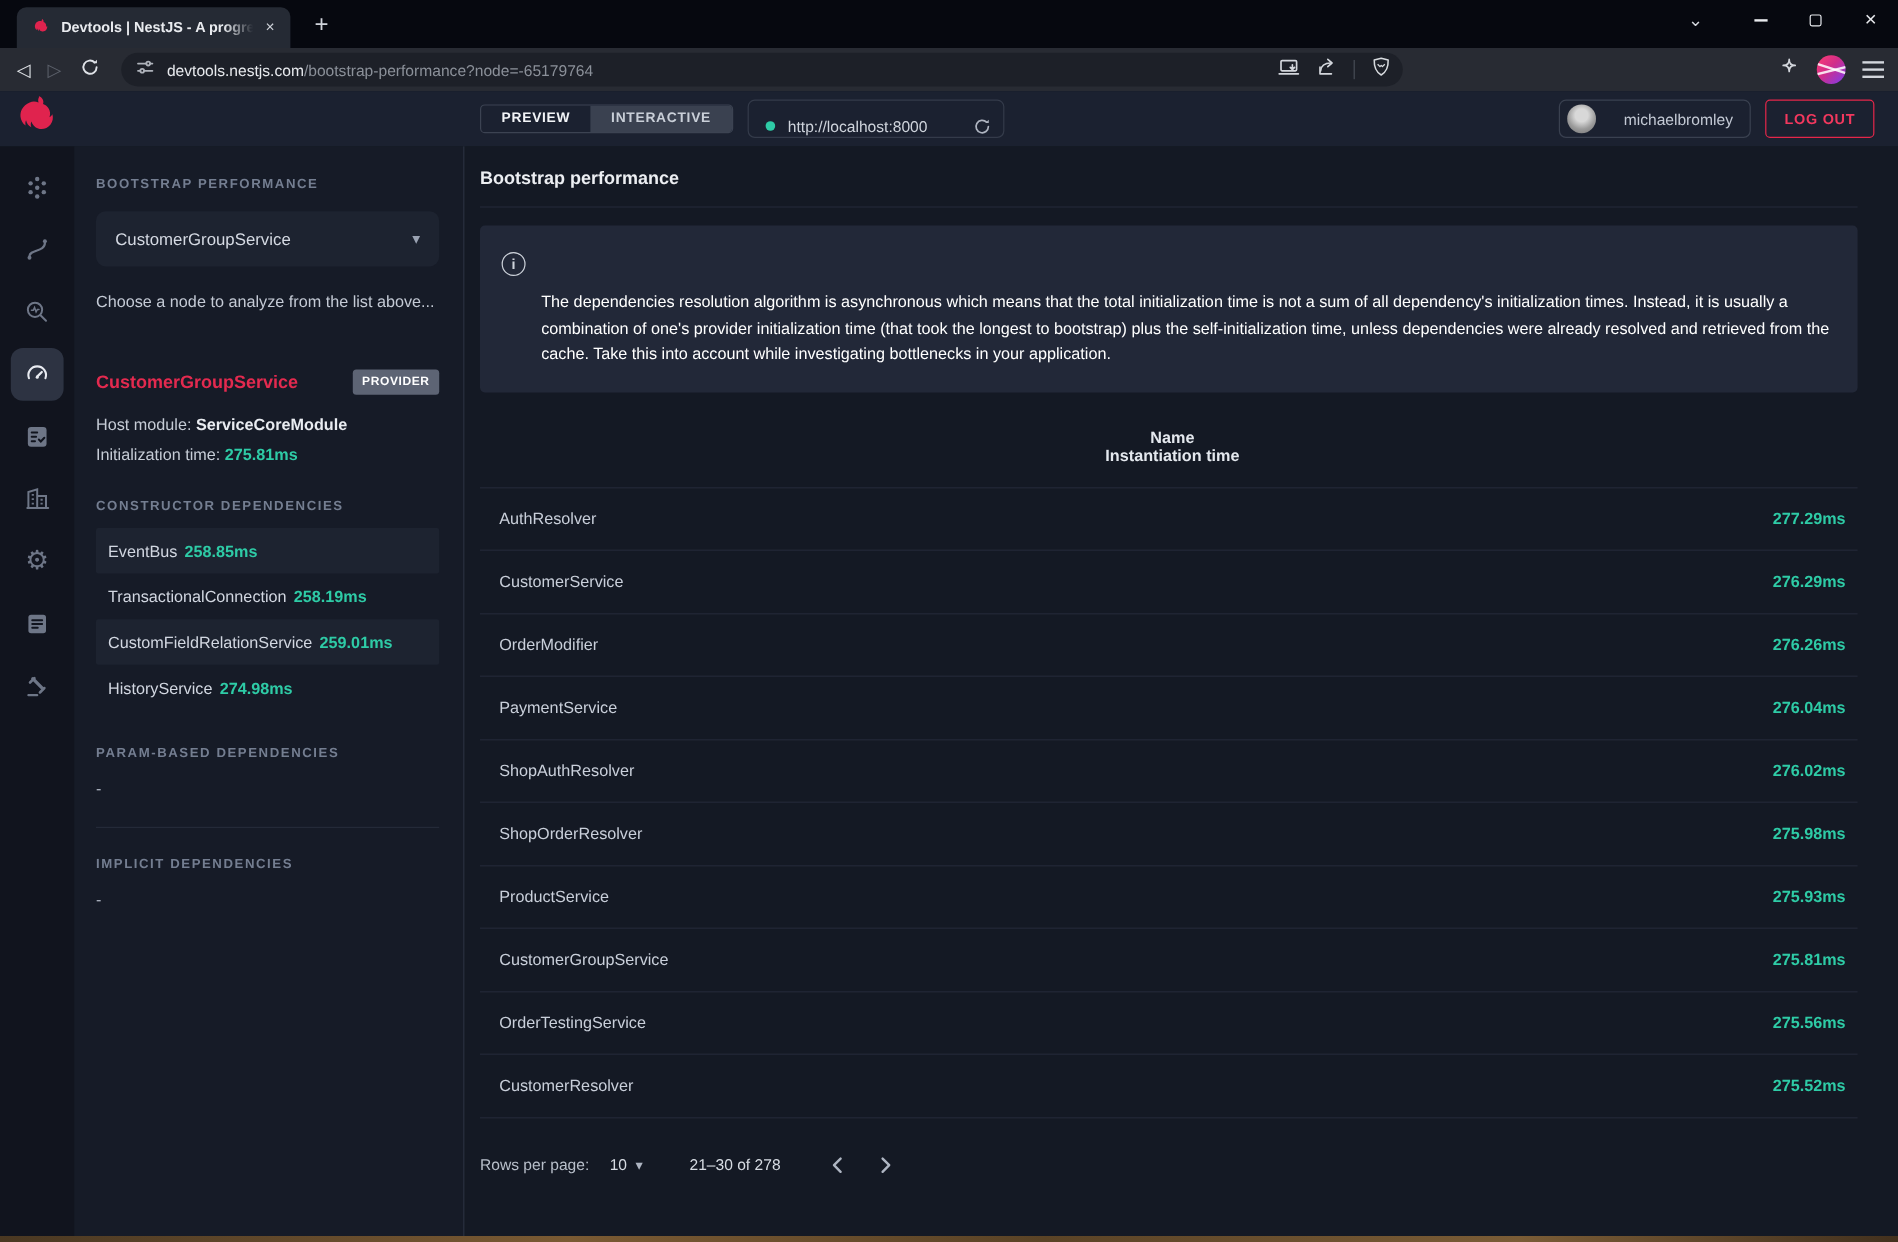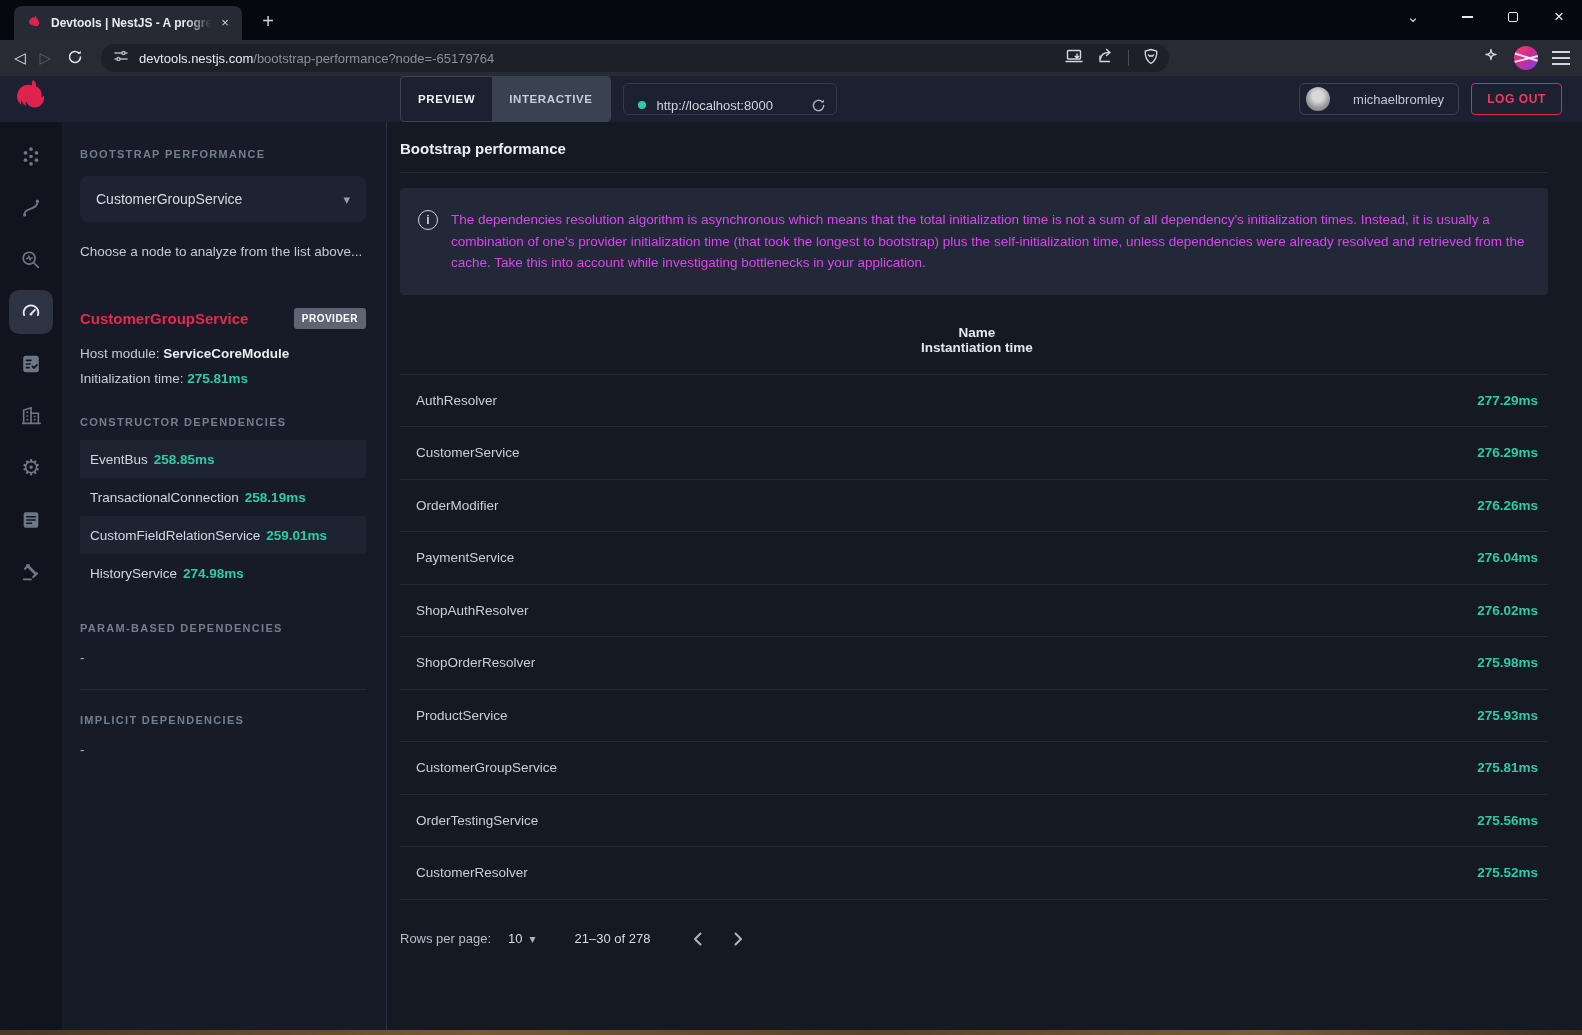--- a/index.html
+++ b/index.html
@@ -34,21 +34,21 @@
   .avatar-brave{width:24px;height:24px;border-radius:50%;background:linear-gradient(135deg,#ff3d71 0%,#d12d8a 45%,#7b3df0 100%);position:relative;overflow:hidden;}
   .avatar-brave::before,.avatar-brave::after{content:"";position:absolute;left:-4px;right:-4px;height:2px;background:rgba(255,255,255,.85);}
   .avatar-brave::before{top:10px;transform:rotate(18deg);}
   .avatar-brave::after{top:12px;transform:rotate(-14deg);}
   .burger{display:flex;flex-direction:column;gap:4px;}
   .burger i{display:block;width:18px;height:2px;background:#d3d6dc;}
 
   
   .appheader{position:absolute;left:0;top:76px;width:1582px;height:46px;background:#1b2130;display:flex;align-items:center;}
   .logo{margin-left:9px;width:42px;height:42px;}
-  .seg{margin-left:349px;display:flex;height:46px;border:1px solid #3c4352;border-radius:4px;overflow:hidden;}
+  .seg{margin-left:349px;display:flex;height:24px;border:1px solid #3c4352;border-radius:4px;overflow:hidden;}
   .seg .opt{padding:0 17px;display:flex;align-items:center;font-size:11.5px;font-weight:700;letter-spacing:.6px;color:#f2f4f7;}
   .seg .opt.sel{background:#3a4150;color:#c9cfd8;}
   .appurl{margin-left:12px;width:214px;height:32px;border:1px solid #343b4a;border-radius:6px;display:flex;align-items:center;padding:12px 10px 0 14px;}
   .dot{width:8px;height:8px;border-radius:50%;background:#2ecba6;flex-shrink:0;}
   .appurl .u{margin-left:11px;font-size:13px;color:#cfd4dc;flex:1;white-space:nowrap;}
   .userchip{margin-left:auto;height:32px;border:1px solid #3a4150;border-radius:6px;display:flex;align-items:center;padding:0 14px 0 6px;}
   .avatar-user{width:24px;height:24px;border-radius:50%;background:radial-gradient(circle at 50% 38%,#d8d8d8 0 28%,#9b9b9b 60%,#6f6f6f 100%);}
   .userchip .n{margin-left:23px;font-size:13px;color:#c3c9d4;}
   .logout{margin-left:12px;margin-right:20px;height:32px;border:1px solid #e5274a;border-radius:4px;display:flex;align-items:center;padding:4px 15px;font-size:12px;font-weight:700;letter-spacing:.6px;color:#f2385e;background:transparent;}
 
@@ -80,21 +80,21 @@
   .dep-row .time{font-weight:700;color:#2ecba6;}
   .dash{margin-top:16px;font-size:13.5px;color:#aeb5c2;}
   .pdiv{margin-top:24px;border-top:1px solid #242a38;}
   .sect.mt2{margin-top:24px;}
 
   
   .main{position:absolute;left:388px;top:122px;width:1194px;height:908px;background:#141924;padding:18px 34px 0 12px;}
   .ptitle{font-size:15px;font-weight:700;color:#eceef2;padding-bottom:15px;border-bottom:1px solid #232937;}
   .infobox{margin-top:15px;background:#222838;border-radius:4px;padding:21px 16px 21px 18px;display:flex;gap:13px;}
   .info-ic{flex-shrink:0;margin-top:1px;width:20px;height:20px;border:1.6px solid #ced3db;border-radius:50%;color:#ced3db;font-size:12px;font-weight:700;display:flex;align-items:center;justify-content:center;}
-  .info-text{font-size:13.5px;line-height:21.5px;color:#d946ef;}
+  .info-text{font-size:13.5px;line-height:21.5px;color:#ffffff;margin-top:32px;}
   .table{margin-top:21px;}
   .thead{display:flex;justify-content:space-between;align-items:center;padding:9px 10px 19px 16px;border-bottom:1px solid #232937;flex-direction:column;}
   .thead span{font-size:13.5px;font-weight:700;color:#e4e8ee;}
   .trow{display:flex;justify-content:space-between;align-items:center;height:52.5px;padding:0 10px 0 16px;border-bottom:1px solid #232937;gap:40px;}
   .tname{font-size:13.5px;color:#c9cfda;}
   .ttime{font-size:13.5px;font-weight:700;color:#2ecba6;}
   .pager{margin-top:27px;display:flex;align-items:center;justify-content:flex-start;gap:0;}
   .pg-label{font-size:13px;color:#b8bfca;}
   .pg-val{margin-left:17px;font-size:13px;color:#d7dce3;display:flex;align-items:center;gap:7px;}
   .pg-val .car{color:#aeb5c2;font-size:12px;}

